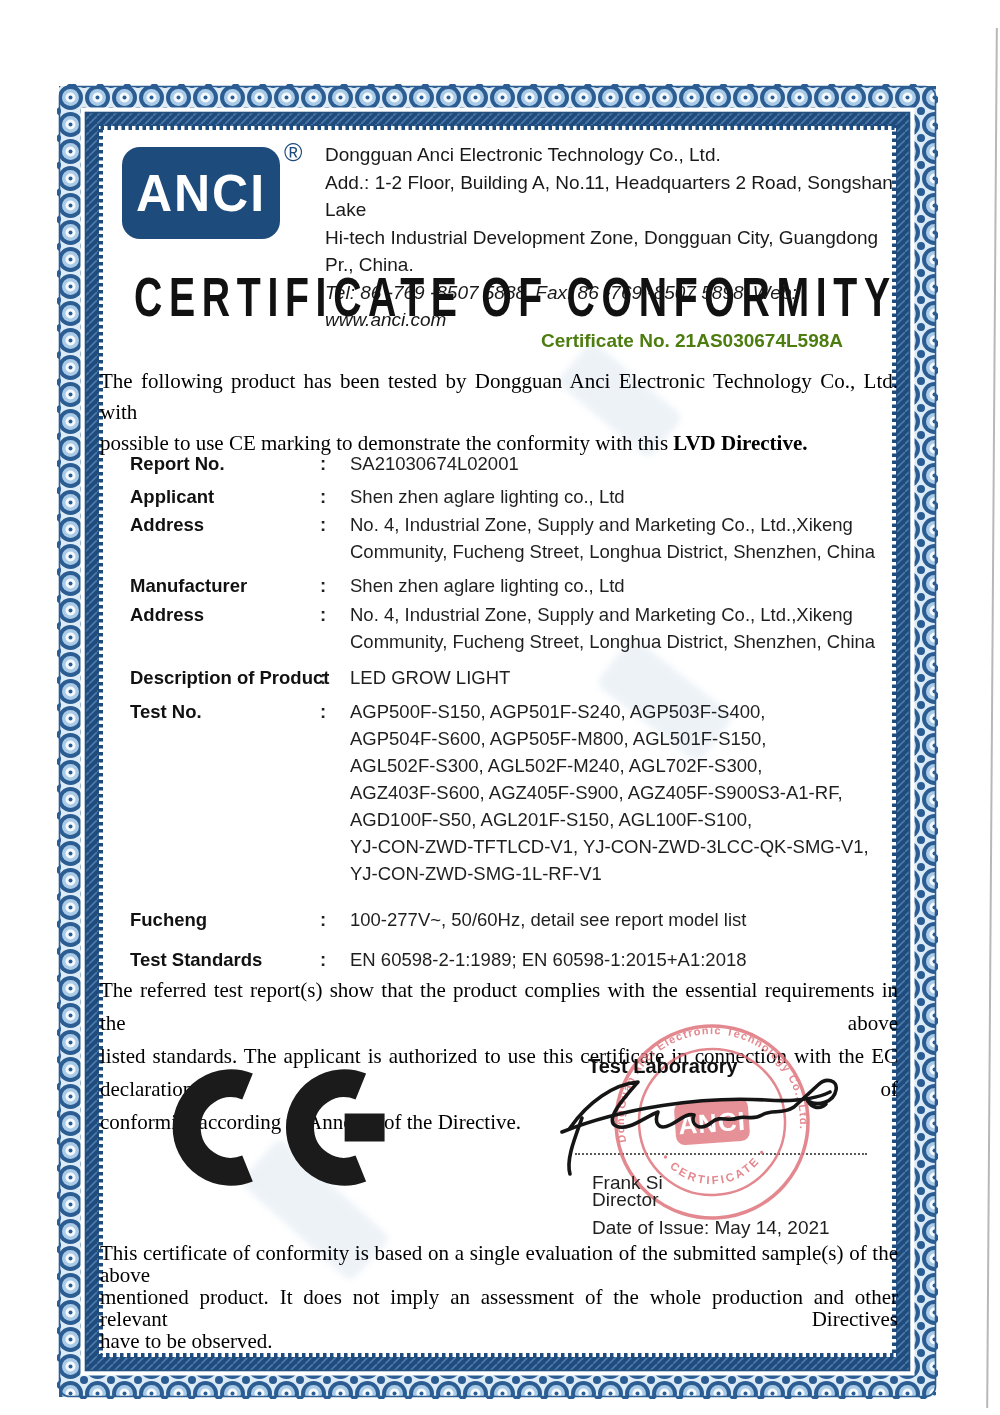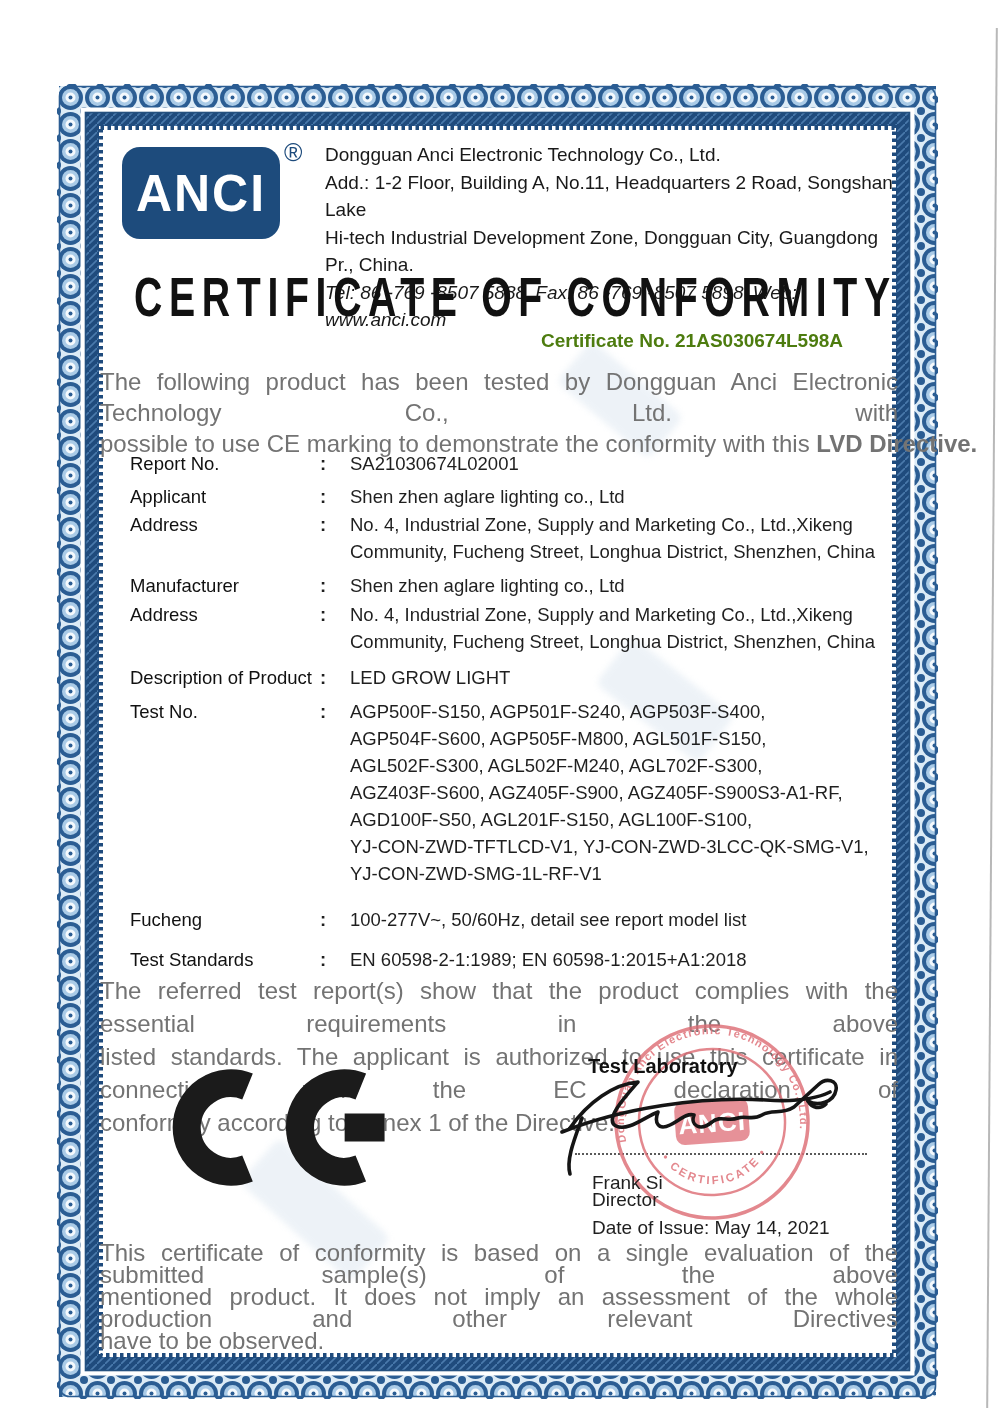--- a/index.html
+++ b/index.html
@@ -15,31 +15,31 @@
   .hdr{left:325px;top:141px;width:575px;font-size:19px;line-height:27.5px;color:#191919;}
   .hdr .contact span{margin-right:4px;font-style:italic;}
 
   
   .title-wrap{left:0;top:266px;width:1000px;text-align:center;}
   .title{display:inline-block;font-size:53px;font-weight:800;letter-spacing:9px;color:#111;
          transform:scaleX(0.74) scaleY(1.06);transform-origin:center;white-space:nowrap;}
   .certno{top:330px;right:157px;font-size:19px;font-weight:700;color:#4d7c0f;}
 
   
-  .para{left:100px;width:798px;font-size:24px;color:#737373;}
+  .para{left:100px;width:798px;font-size:21px;color:#000000;font-family:Liberation Serif, serif;}
   .pline{white-space:nowrap;}
   .pline.just{text-align:justify;text-align-last:justify;white-space:normal;}
   .intro{top:366px;line-height:31px;}
   .closing1{top:974px;line-height:33px;}
   .closing2{top:1242px;line-height:22px;}
   b,.bold{font-weight:700;}
 
   
   .frow{left:130px;width:770px;font-size:18.5px;line-height:27px;}
-  .flabel{position:absolute;left:0;top:0;font-weight:400;color:#111;white-space:nowrap;}
+  .flabel{position:absolute;left:0;top:0;font-weight:700;color:#111;white-space:nowrap;}
   .fcolon{position:absolute;left:190px;top:0;font-weight:700;}
   .fvalue{position:absolute;left:220px;top:0;width:548px;}
   .fvalue div{white-space:nowrap;}
 
   
   .lab-label{left:588px;top:1055px;font-size:20px;font-weight:700;color:#101010;z-index:3;}
   .stamp{left:602px;top:1012px;z-index:2;opacity:.82;}
   .signature{left:552px;top:1058px;z-index:4;}
   .sigline{left:575px;top:1153px;width:292px;border-top:2px dotted #5a5a5a;z-index:1;}
   .signer{left:592px;top:1172px;font-size:19px;z-index:5;}

